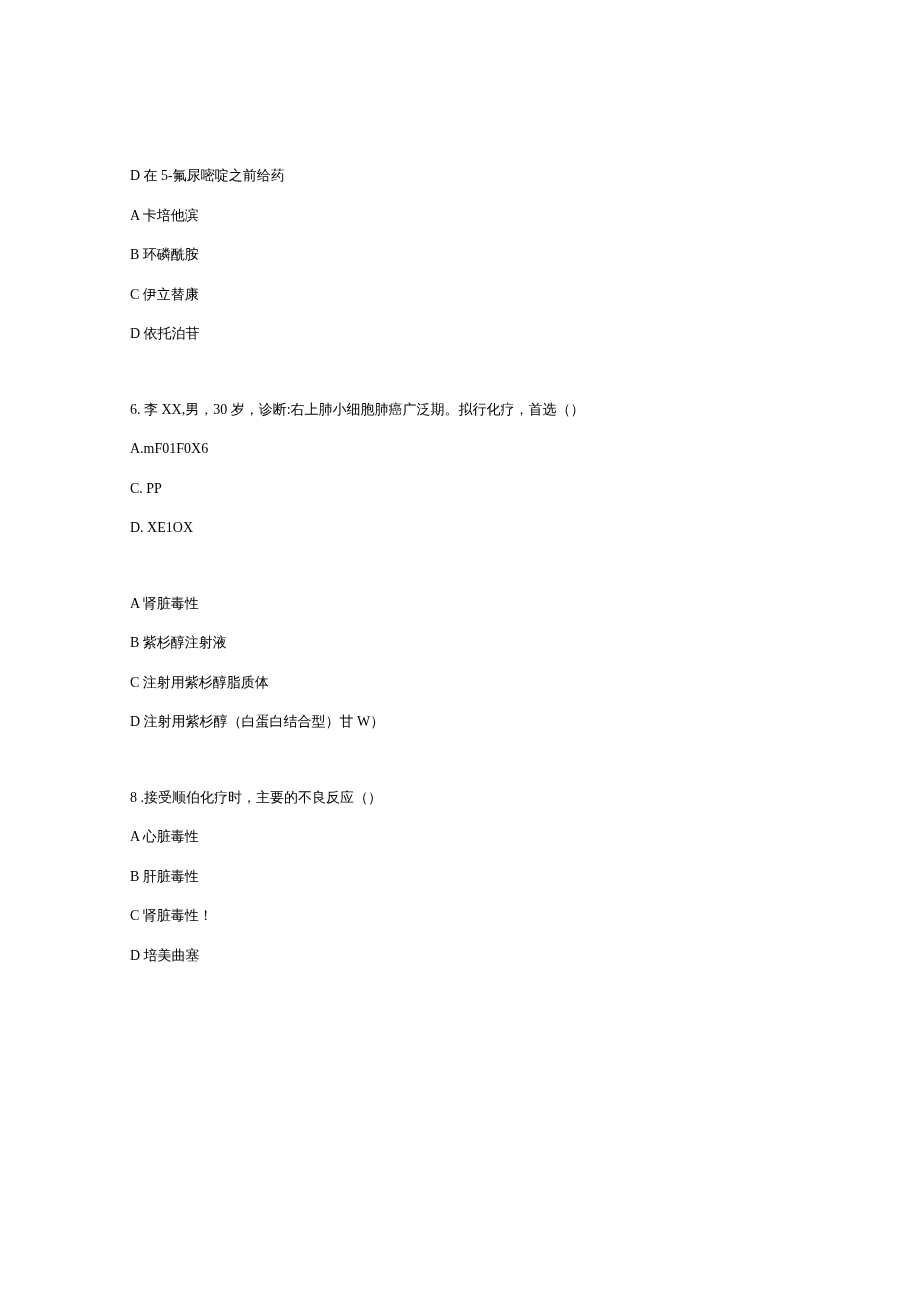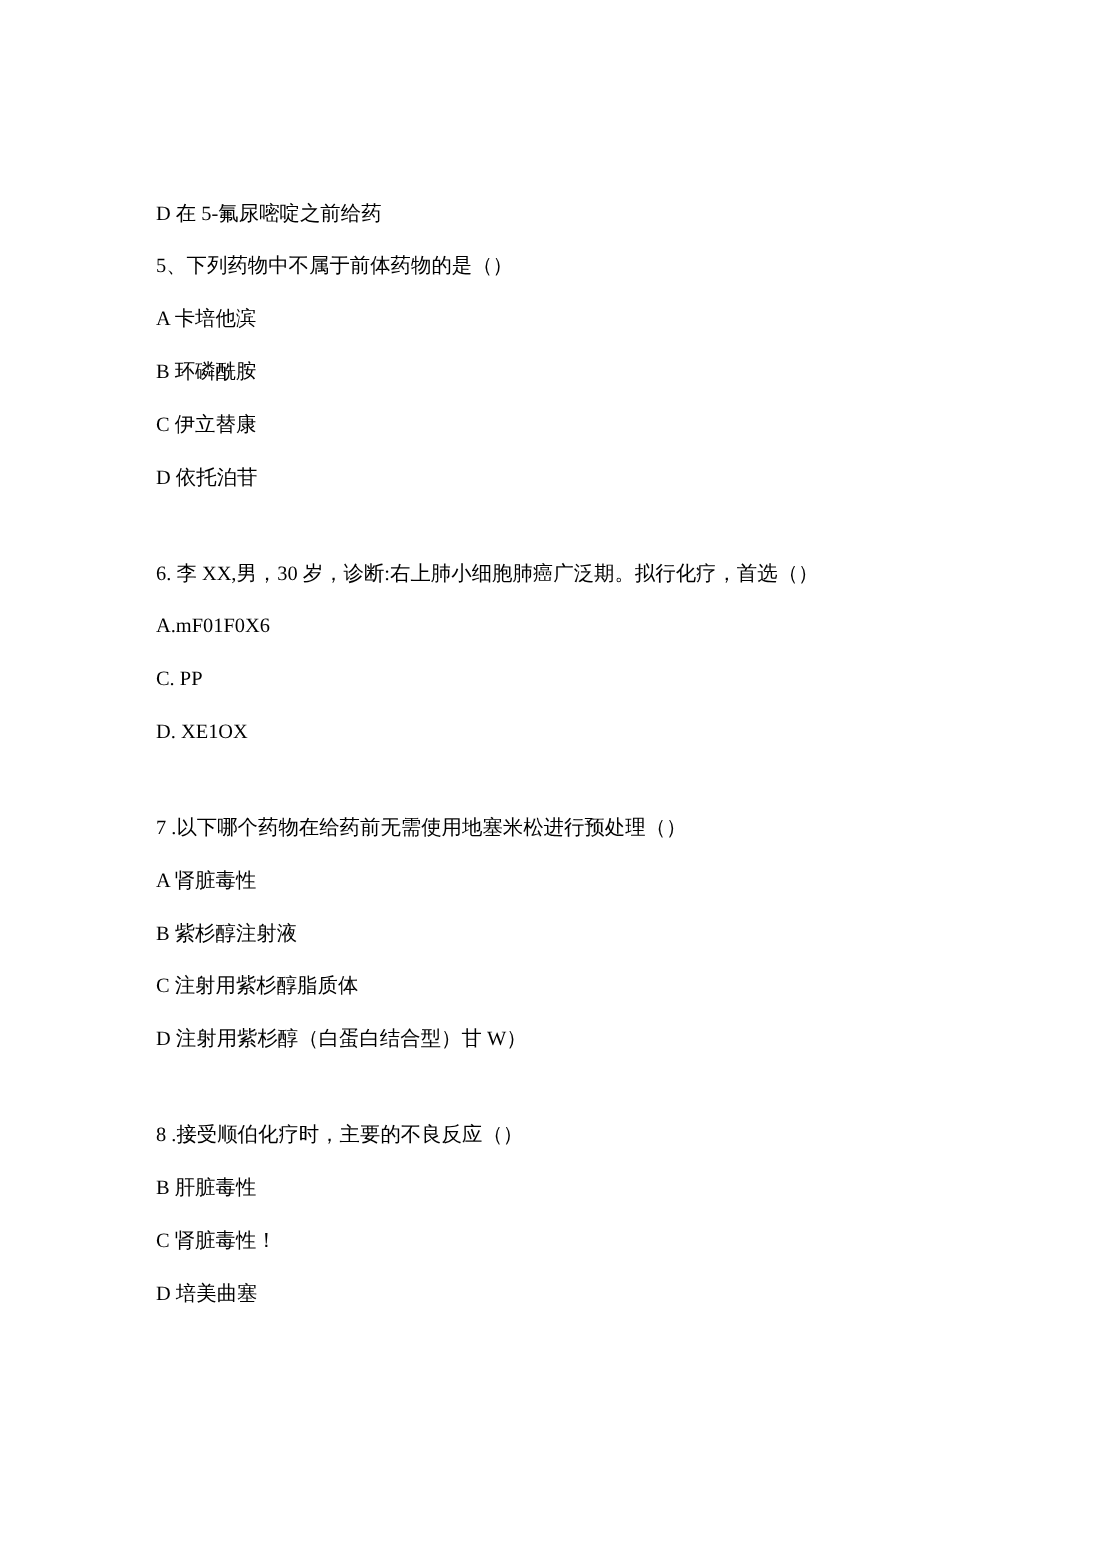--- a/index.html
+++ b/index.html
@@ -7,60 +7,59 @@
     padding: 0;
     background: #ffffff;
     width: 920px;
   }
   .page {
     width: 920px;
     height: 1301px;
     padding: 165px 130px 0 130px;
     box-sizing: border-box;
     font-family: "Songti SC", "SimSun", serif;
-    font-size: 17px;
+    font-size: 14px;
     color: #000;
     line-height: 1.5;
   }
   .line {
     margin-bottom: 18.5px;
     white-space: nowrap;
   }
   .block-gap {
     height: 36px;
   }
 </style>
 </head>
 <body>
 
 <div class="page">
 
   <div class="line">D 在 5-氟尿嘧啶之前给药</div>
 
-  <div class="line">5、下列药物中不属于前体药物的是（）</div>
   <div class="line">A 卡培他滨</div>
   <div class="line">B 环磷酰胺</div>
   <div class="line">C 伊立替康</div>
   <div class="line">D 依托泊苷</div>
 
   <div class="block-gap"></div>
 
   <div class="line">6. 李 XX,男，30 岁，诊断:右上肺小细胞肺癌广泛期。拟行化疗，首选（）</div>
   <div class="line">A.mF01F0X6</div>
   <div class="line">C.    PP</div>
   <div class="line">D.    XE1OX</div>
 
   <div class="block-gap"></div>
 
-  <div class="line">7  .以下哪个药物在给药前无需使用地塞米松进行预处理（）</div>
   <div class="line">A 肾脏毒性</div>
   <div class="line">B 紫杉醇注射液</div>
   <div class="line">C 注射用紫杉醇脂质体</div>
   <div class="line">D 注射用紫杉醇（白蛋白结合型）甘 W）</div>
 
   <div class="block-gap"></div>
 
   <div class="line">8  .接受顺伯化疗时，主要的不良反应（）</div>
+  <div class="line">A 心脏毒性</div>
   <div class="line">B 肝脏毒性</div>
   <div class="line">C 肾脏毒性！</div>
   <div class="line">D 培美曲塞</div>
 
 </div>
 
 </body></html>

